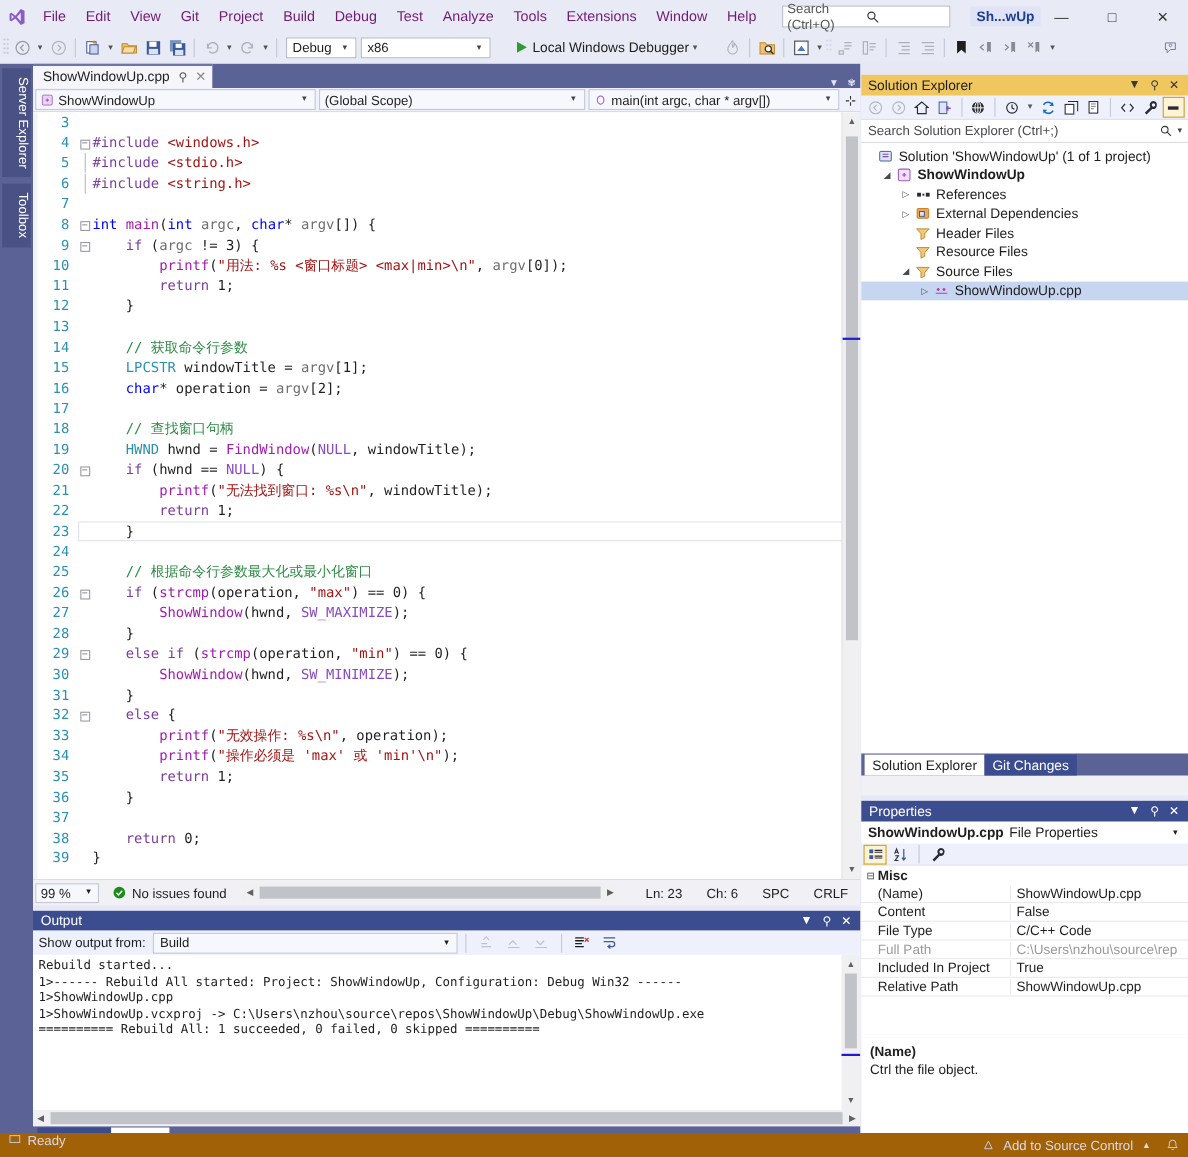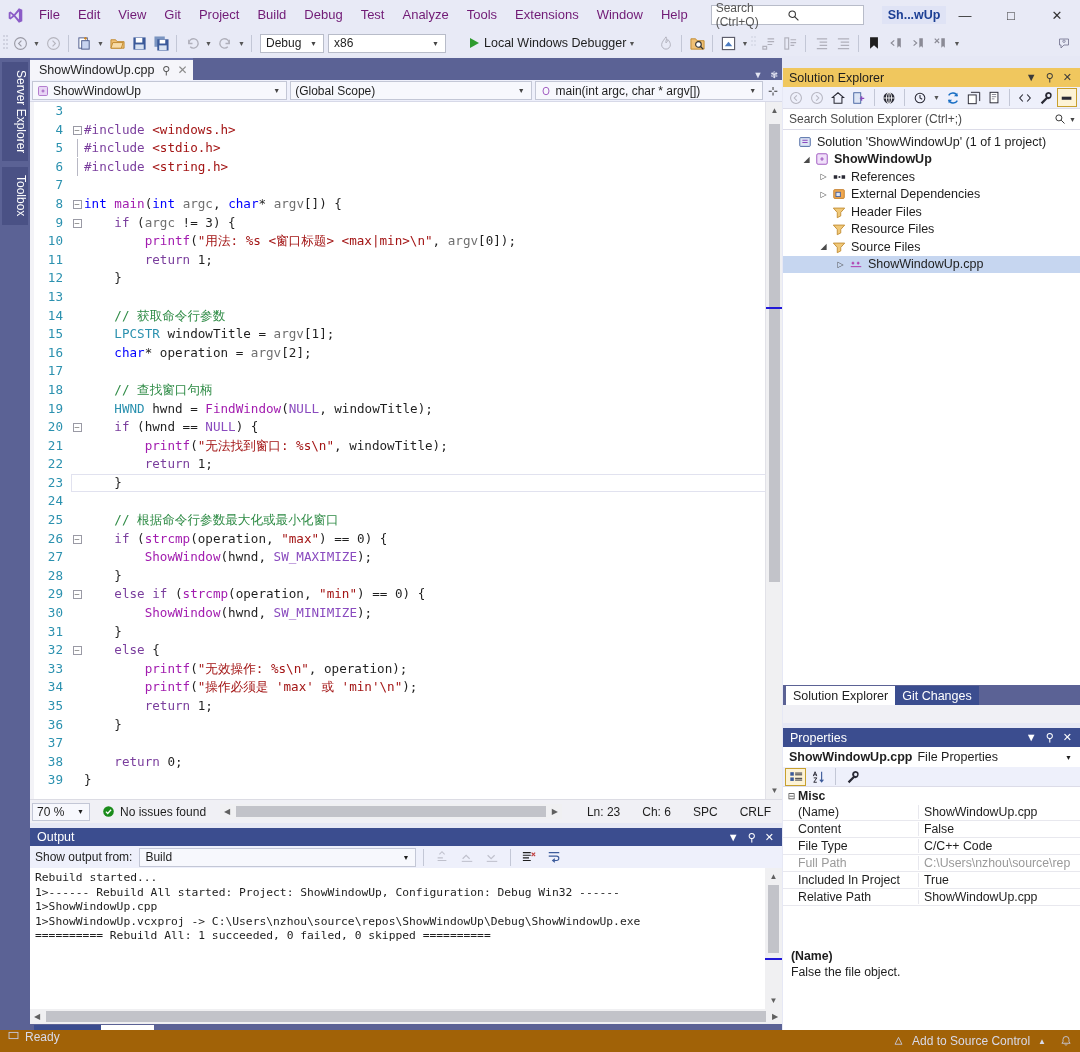--- a/index.html
+++ b/index.html
@@ -497,21 +497,21 @@
       <div class="vscroll">
         <div class="arrow" style="top:0;">▲</div>
         <div class="thumb"></div>
         <div class="marker" style="top:205px;"></div>
         <div class="arrow" style="bottom:0;">▼</div>
       </div>
     </div>
 
     <div class="statusline">
       <div class="zoom-box">
-        <span>70 %</span>
+        <span>99 %</span>
         <span class="ar">▼</span>
       </div>
       <span class="chk">
         <svg width="13" height="13" viewBox="0 0 16 16">
             <circle cx="8" cy="8" r="6.5" fill="#1a8b1a"></circle>
             <path d="M4.8 8.2l2.2 2.3 4.2-4.6" fill="none" stroke="#fff" stroke-width="1.6"></path>
           </svg>
       </span>
       <span>No issues found</span>
       <div class="hscroll">
@@ -845,21 +845,21 @@
             <div class="v">True</div>
           </div>
           <div class="pr-row">
             <div class="k">Relative Path</div>
             <div class="v">ShowWindowUp.cpp</div>
           </div>
         </div>
     </div>
     <div class="pr-desc">
       <div class="t">(Name)</div>
-      <div class="d">False the file object.</div>
+      <div class="d">Ctrl the file object.</div>
     </div>
   </div>
 
   <div class="vsstatus">
     <span style="margin-right:6px;">
       <svg width="11" height="11" viewBox="0 0 16 16">
           <rect x="1.5" y="3.5" width="13" height="9" fill="none" stroke="#c7c9dc" stroke-width="1.3"></rect>
         </svg>
     </span>
     <span>Ready</span>

